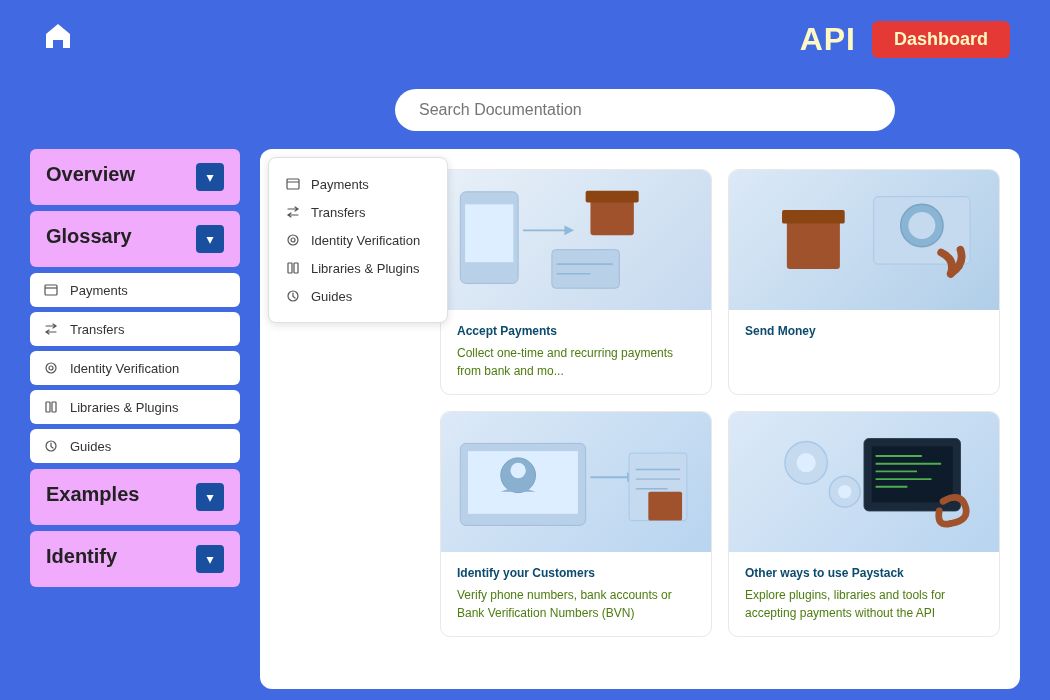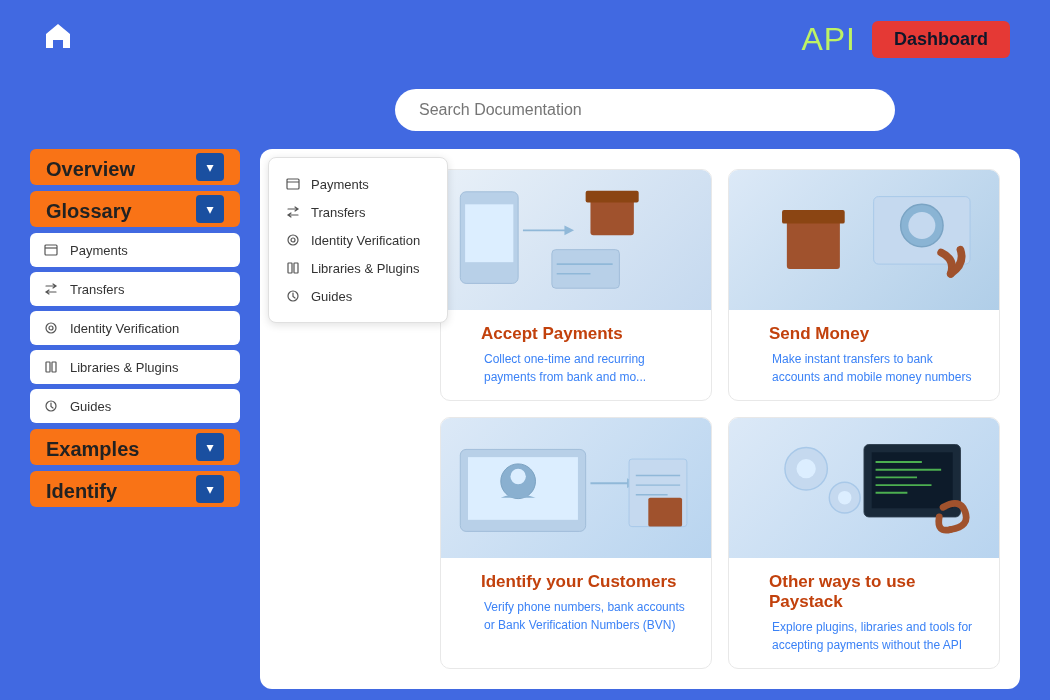--- a/index.html
+++ b/index.html
@@ -23,28 +23,28 @@
     .home-icon {
       color: white;
       font-size: 28px;
     }
     .header-right {
       display: flex;
       align-items: center;
       gap: 16px;
     }
     .api-label {
-      color: #bef264;
+      color: #fef9c3;
       font-size: 32px;
-      font-weight: 400;
+      font-weight: 700;
       letter-spacing: 1px;
     }
     .dashboard-btn {
       background-color: #E53935;
-      color: #0f172a;
+      color: #fef9c3;
       border: none;
       border-radius: 6px;
       padding: 8px 22px;
       font-size: 18px;
       font-weight: 700;
       cursor: pointer;
     }
 
     
     .search-container {
@@ -75,26 +75,26 @@
     
     .sidebar {
       width: 210px;
       flex-shrink: 0;
       display: flex;
       flex-direction: column;
       gap: 6px;
     }
 
     .sidebar-section-header {
-      background-color: #f97316;
+      background-color: #f0abfc;
       border-radius: 6px;
       display: flex;
-      align-items: flex-end;
+      align-items: flex-start;
       justify-content: space-between;
-      padding: 4px 16px;
+      padding: 14px 16px;
       cursor: pointer;
     }
     .sidebar-section-header span {
       font-size: 20px;
       font-weight: 800;
       color: #222;
     }
     .chevron-icon {
       background-color: #1a4fa0;
       border-radius: 4px;
@@ -182,31 +182,29 @@
       background: linear-gradient(135deg, #dce9f7 0%, #b8d4ef 100%);
     }
     .card-img-other {
       background: linear-gradient(135deg, #dce9f7 0%, #b8d4ef 100%);
     }
 
     .card-body {
       padding: 14px 16px;
     }
     .card-title {
-      font-size: 17px;
+      font-size: 12px;
       font-weight: 700;
-      color: #c2410c;
+      color: #0c4a6e;
       margin-bottom: 6px;
-      margin-left: 24px;
     }
     .card-desc {
       font-size: 12px;
-      color: #3b82f6;
+      color: #4d7c0f;
       line-height: 1.5;
-      margin-left: 27px;
     }
 
     
     .dropdown-overlay {
       position: absolute;
       top: 8px;
       left: 8px;
       background: white;
       border: 1px solid #e0e0e0;
       border-radius: 8px;
@@ -411,21 +409,20 @@
 
             <rect x="60" y="40" width="55" height="55" rx="3" fill="#a0522d"></rect>
             <rect x="55" y="34" width="65" height="14" rx="2" fill="#8b4513"></rect>
 
             <path d="M220 78 Q235 85 230 100" stroke="#a0522d" stroke-width="8" stroke-linecap="round" fill="none"></path>
             <path d="M230 100 Q245 90 240 75" stroke="#a0522d" stroke-width="8" stroke-linecap="round" fill="none"></path>
           </svg>
         </div>
         <div class="card-body">
           <div class="card-title">Send Money</div>
-          <div class="card-desc">Make instant transfers to bank accounts and mobile money numbers</div>
         </div>
       </div>
 
       <div class="card">
         <div class="card-image card-img-identify">
           <svg width="280" height="130" viewBox="0 0 280 130" fill="none">
 
             <rect x="20" y="25" width="130" height="85" rx="6" fill="#b8d0e8" stroke="#a0bcd8" stroke-width="1"></rect>
             <rect x="28" y="33" width="114" height="65" fill="#dceeff"></rect>
 

